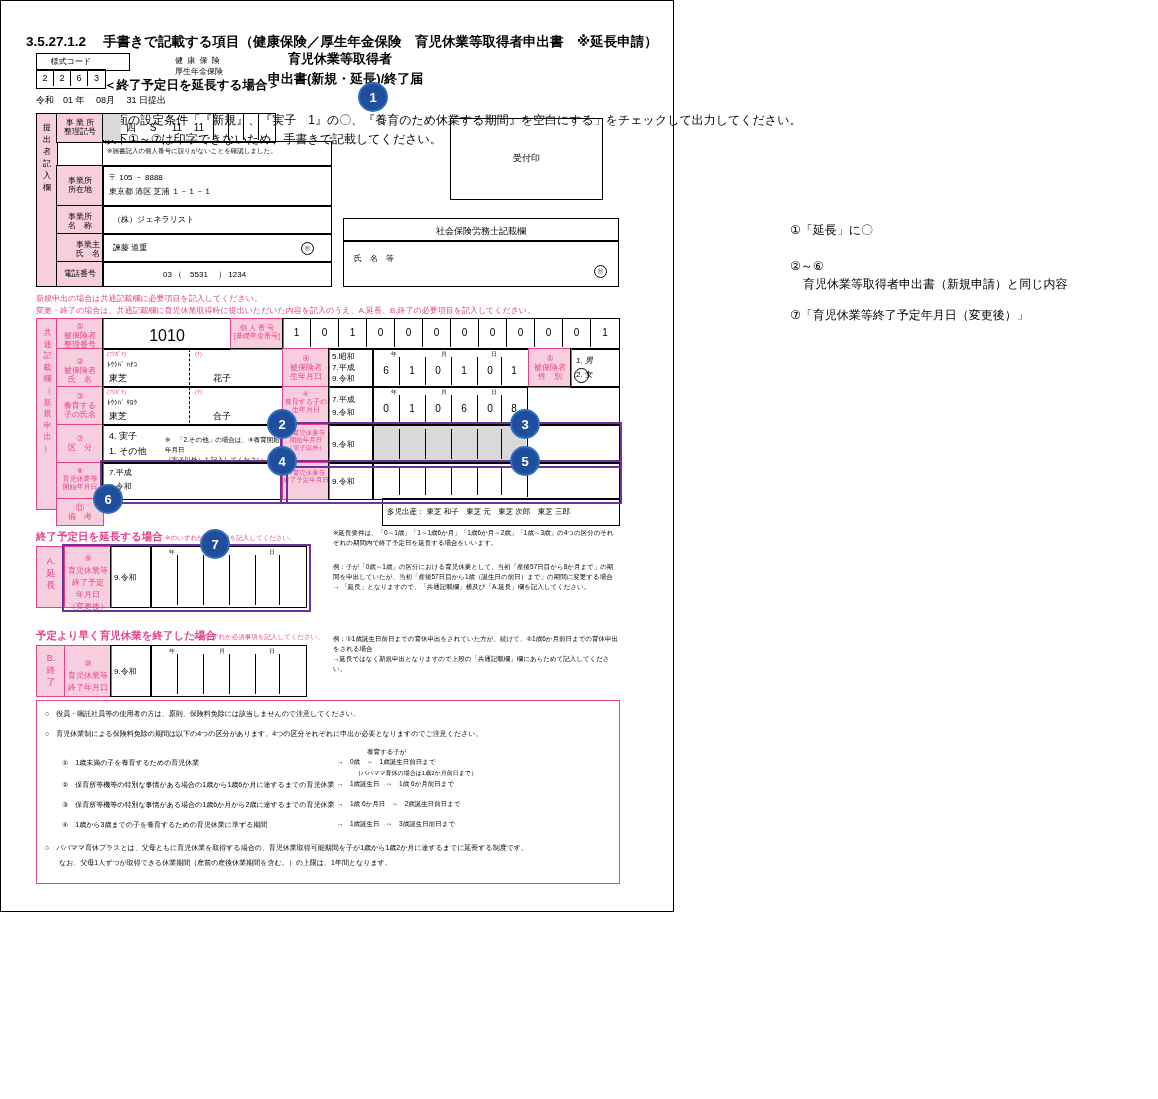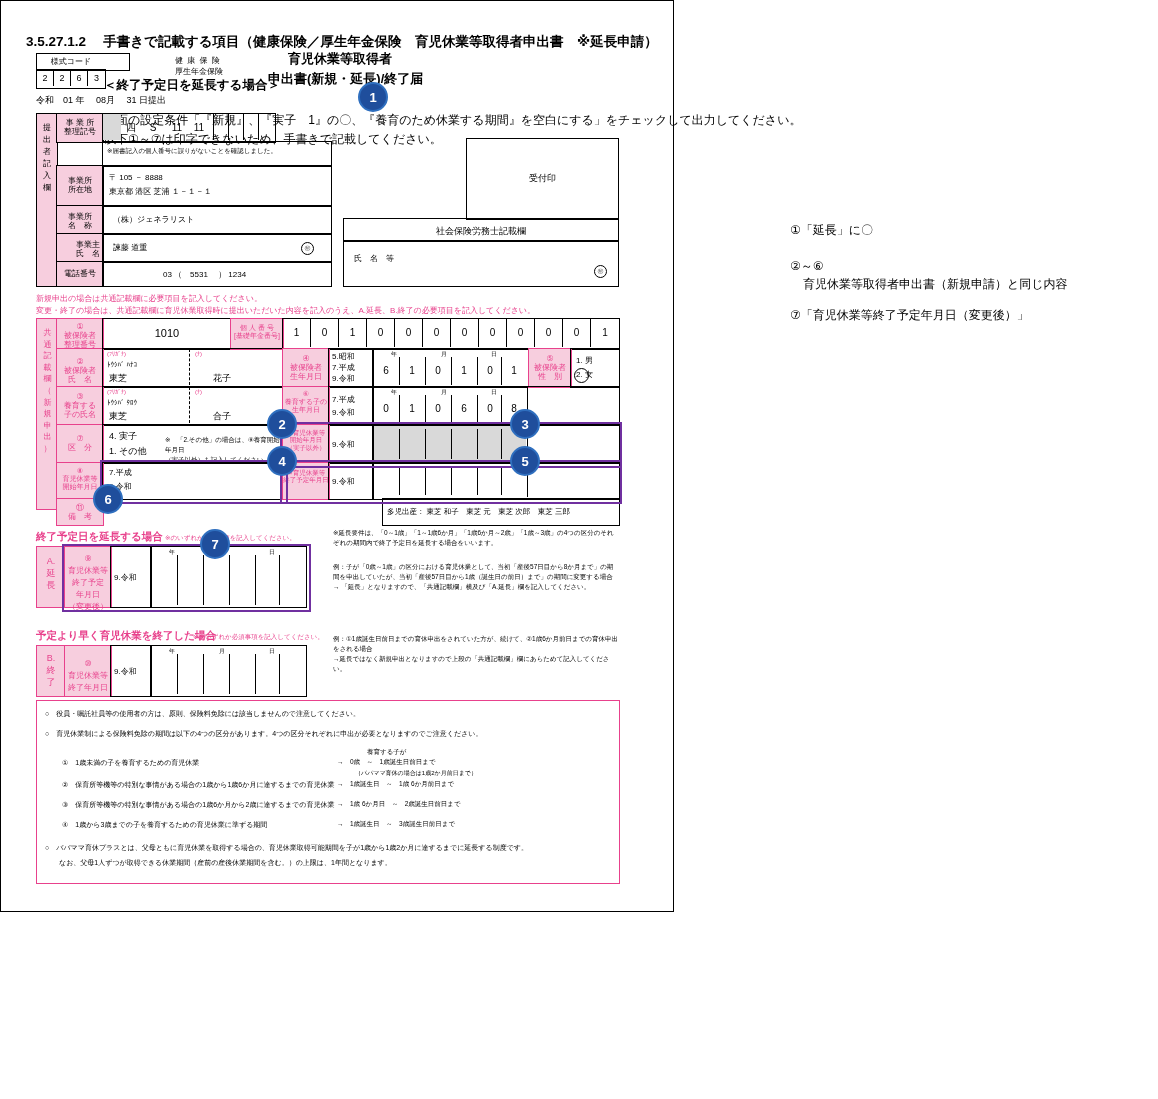--- a/index.html
+++ b/index.html
@@ -122,21 +122,21 @@
     <div class="abs" style="left:198px;top:8px;width:11px;height:11px;border:1px solid #000;border-radius:50%;font-size:6px;text-align:center;line-height:11px;">㊞</div>
   </div>
 
   <div class="blackbox pinkfill" style="left:56px;top:261px;width:46px;height:24px;">
     <div class="txt ctr" style="left:0;top:7px;width:46px;">電話番号</div>
   </div>
   <div class="blackbox" style="left:102px;top:261px;width:228px;height:24px;">
     <div class="txt" style="left:60px;top:8px;">03 （　5531　 ） 1234</div>
   </div>
 
-  <div class="blackbox" style="left:466px;top:118px;width:151px;height:80px;margin-top:20px;">
+  <div class="blackbox" style="left:450px;top:118px;width:151px;height:80px;">
     <div class="txt ctr" style="left:0;top:34px;width:151px;font-size:9px;">受付印</div>
   </div>
 
   <div class="blackbox" style="left:343px;top:218px;width:274px;height:22px;">
     <div class="txt ctr" style="left:0;top:7px;width:274px;font-size:9px;">社会保険労務士記載欄</div>
   </div>
   <div class="blackbox" style="left:343px;top:240px;width:274px;height:45px;">
     <div class="txt" style="left:10px;top:13px;">氏　名　等</div>
     <div class="abs" style="left:250px;top:24px;width:11px;height:11px;border:1px solid #000;border-radius:50%;font-size:6px;text-align:center;line-height:11px;">㊞</div>
   </div>
@@ -147,21 +147,21 @@
   <div class="pinkbox pinkfill" style="left:36px;top:318px;width:20px;height:190px;">
     <div class="abs" style="left:4px;top:8px;font-size:8px;width:13px;line-height:1.45;text-align:center;color:#e8418c;">共 通 記 載 欄 （ 新 規 申 出 ）</div>
   </div>
 
   <div class="pinkbox pinkfill" style="left:56px;top:318px;width:46px;height:30px;">
     <div class="txtp ctr" style="left:0;top:3px;width:46px;white-space:pre-line;">①
 被保険者
 整理番号</div>
   </div>
   <div class="blackbox" style="left:102px;top:318px;width:128px;height:30px;">
-    <div class="abs ctr" style="left:0;top:8px;width:128px;font-size:11px;">1010</div>
+    <div class="abs ctr" style="left:0;top:8px;width:128px;font-size:16px;">1010</div>
   </div>
   <div class="pinkbox pinkfill" style="left:230px;top:318px;width:52px;height:30px;">
     <div class="txtp ctr" style="left:0;top:5px;width:52px;white-space:pre-line;font-size:7px;">個 人 番 号
 [基礎年金番号]</div>
   </div>
   <div class="blackbox" style="left:282px;top:318px;width:336px;height:30px;display:flex;">
     <div class="cell" style="width:28px;height:28px;line-height:28px;font-size:10px;">1</div>
     <div class="cell" style="width:28px;height:28px;line-height:28px;font-size:10px;">0</div>
     <div class="cell" style="width:28px;height:28px;line-height:28px;font-size:10px;">1</div>
     <div class="cell" style="width:28px;height:28px;line-height:28px;font-size:10px;">0</div>
@@ -213,21 +213,21 @@
     <div class="ln" style="left:78px;top:8px;width:1px;height:28px;"></div>
     <div class="ln" style="left:104px;top:8px;width:1px;height:28px;"></div>
     <div class="ln" style="left:128px;top:8px;width:1px;height:28px;"></div>
   </div>
   <div class="pinkbox pinkfill" style="left:528px;top:348px;width:42px;height:38px;">
     <div class="txtp ctr" style="left:0;top:5px;width:42px;white-space:pre-line;">⑤
 被保険者
 性　別</div>
   </div>
   <div class="blackbox" style="left:570px;top:348px;width:48px;height:38px;">
-    <div class="txt" style="left:5px;top:7px;">1. 男</div>
+    <div class="txt" style="left:5px;top:7px;font-style:italic;">1. 男</div>
     <div class="txt" style="left:5px;top:21px;">2. 女</div>
     <div class="abs" style="left:3px;top:19px;width:13px;height:13px;border:1px solid #000;border-radius:50%;"></div>
   </div>
 
   <div class="pinkbox pinkfill" style="left:56px;top:386px;width:46px;height:38px;">
     <div class="txtp ctr" style="left:0;top:5px;width:46px;white-space:pre-line;">③
 養育する
 子の氏名</div>
   </div>
   <div class="blackbox" style="left:102px;top:386px;width:180px;height:38px;">

